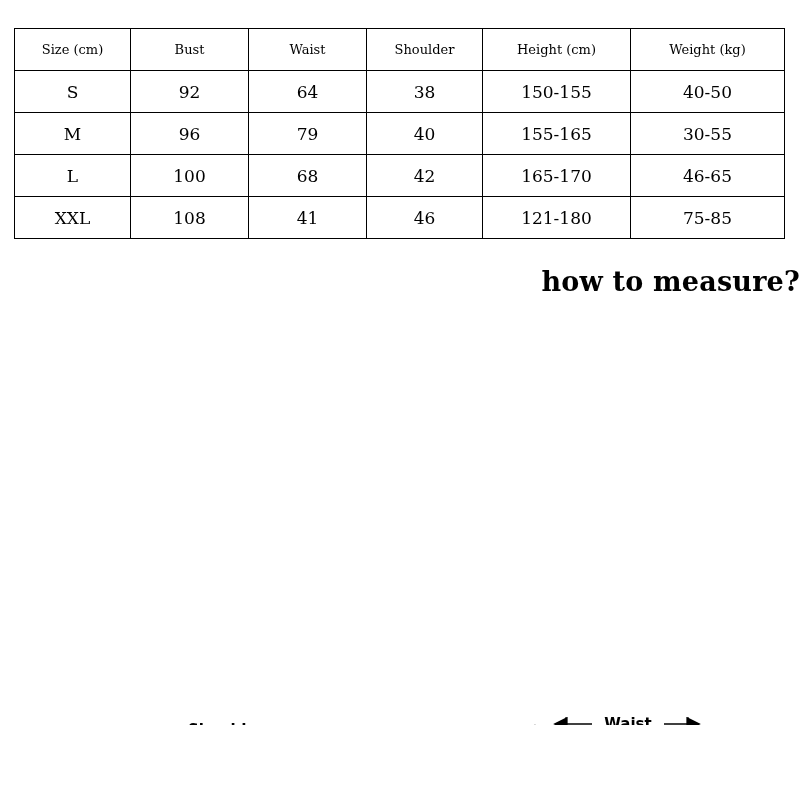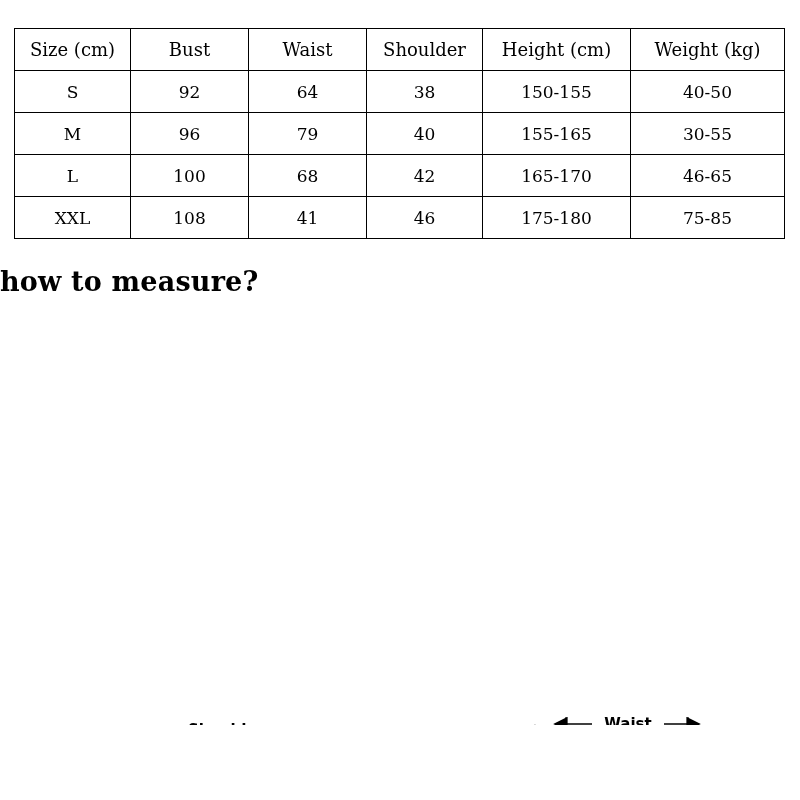--- a/index.html
+++ b/index.html
@@ -26,32 +26,32 @@
   .size-table td, .size-table th {
     border: 1px solid #000000;
     text-align: center;
     font-weight: normal;
     font-size: 17px;
     height: 41px;
     padding: 0;
     font-family: "DejaVu Serif", "Liberation Serif", serif;
   }
   .size-table thead td {
-    font-size: 18px;
+    font-size: 13px;
   }
   .size-table col.c0 { width: 116px; }
   .size-table col.c1 { width: 118px; }
   .size-table col.c2 { width: 118px; }
   .size-table col.c3 { width: 116px; }
   .size-table col.c4 { width: 148px; }
   .size-table col.c5 { width: 154px; }
 
   
   .how-title {
-    text-align: left;
+    text-align: right;
     font-size: 27px;
     font-weight: bold;
     margin-top: 27px;
     letter-spacing: 0.2px;
     font-family: "DejaVu Serif", "Liberation Serif", serif;
   }
 
   
   .diagrams {
     position: relative;
@@ -114,21 +114,21 @@
       <td>68</td>
       <td>42</td>
       <td>165-170</td>
       <td>46-65</td>
     </tr>
     <tr>
       <td>XXL</td>
       <td>108</td>
       <td>41</td>
       <td>46</td>
-      <td>175-180</td>
+      <td>121-180</td>
       <td>75-85</td>
     </tr>
   </tbody>
 </table>
 
 <div class="how-title">how to measure?</div>
 
 <div class="diagrams">
   <svg width="800" height="420" viewBox="0 0 800 420" xmlns="http://www.w3.org/2000/svg">
     <defs>

